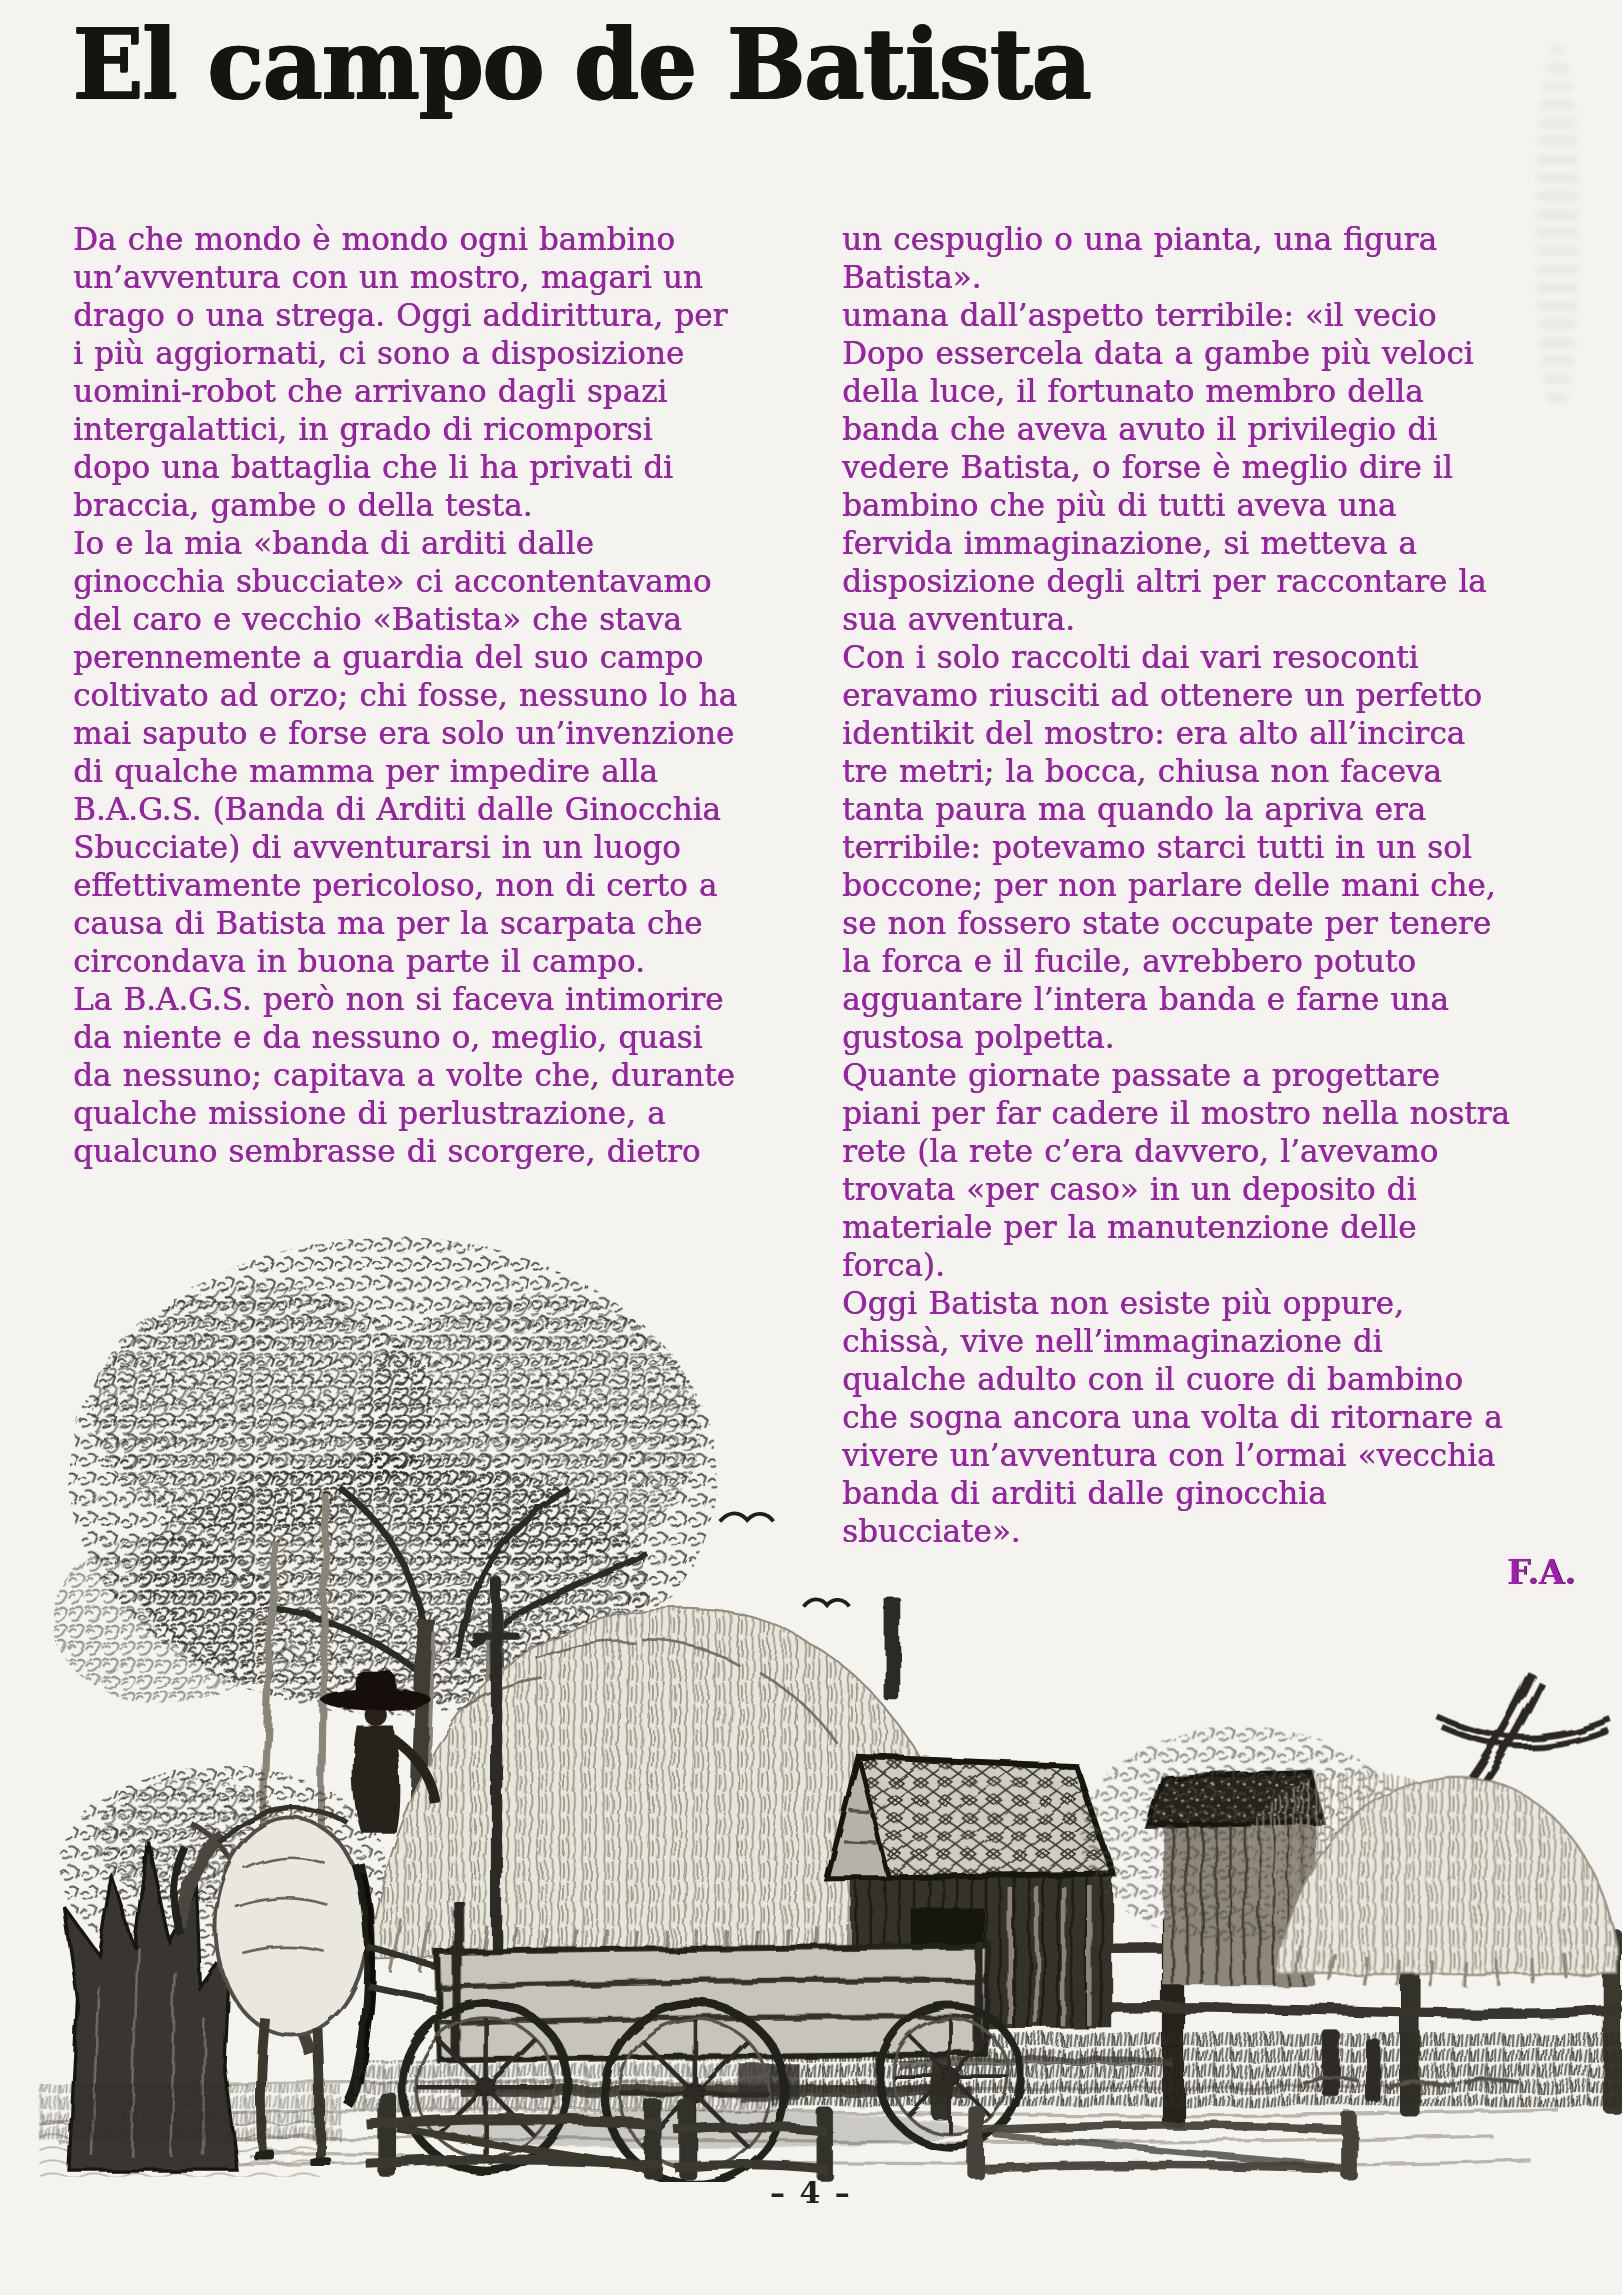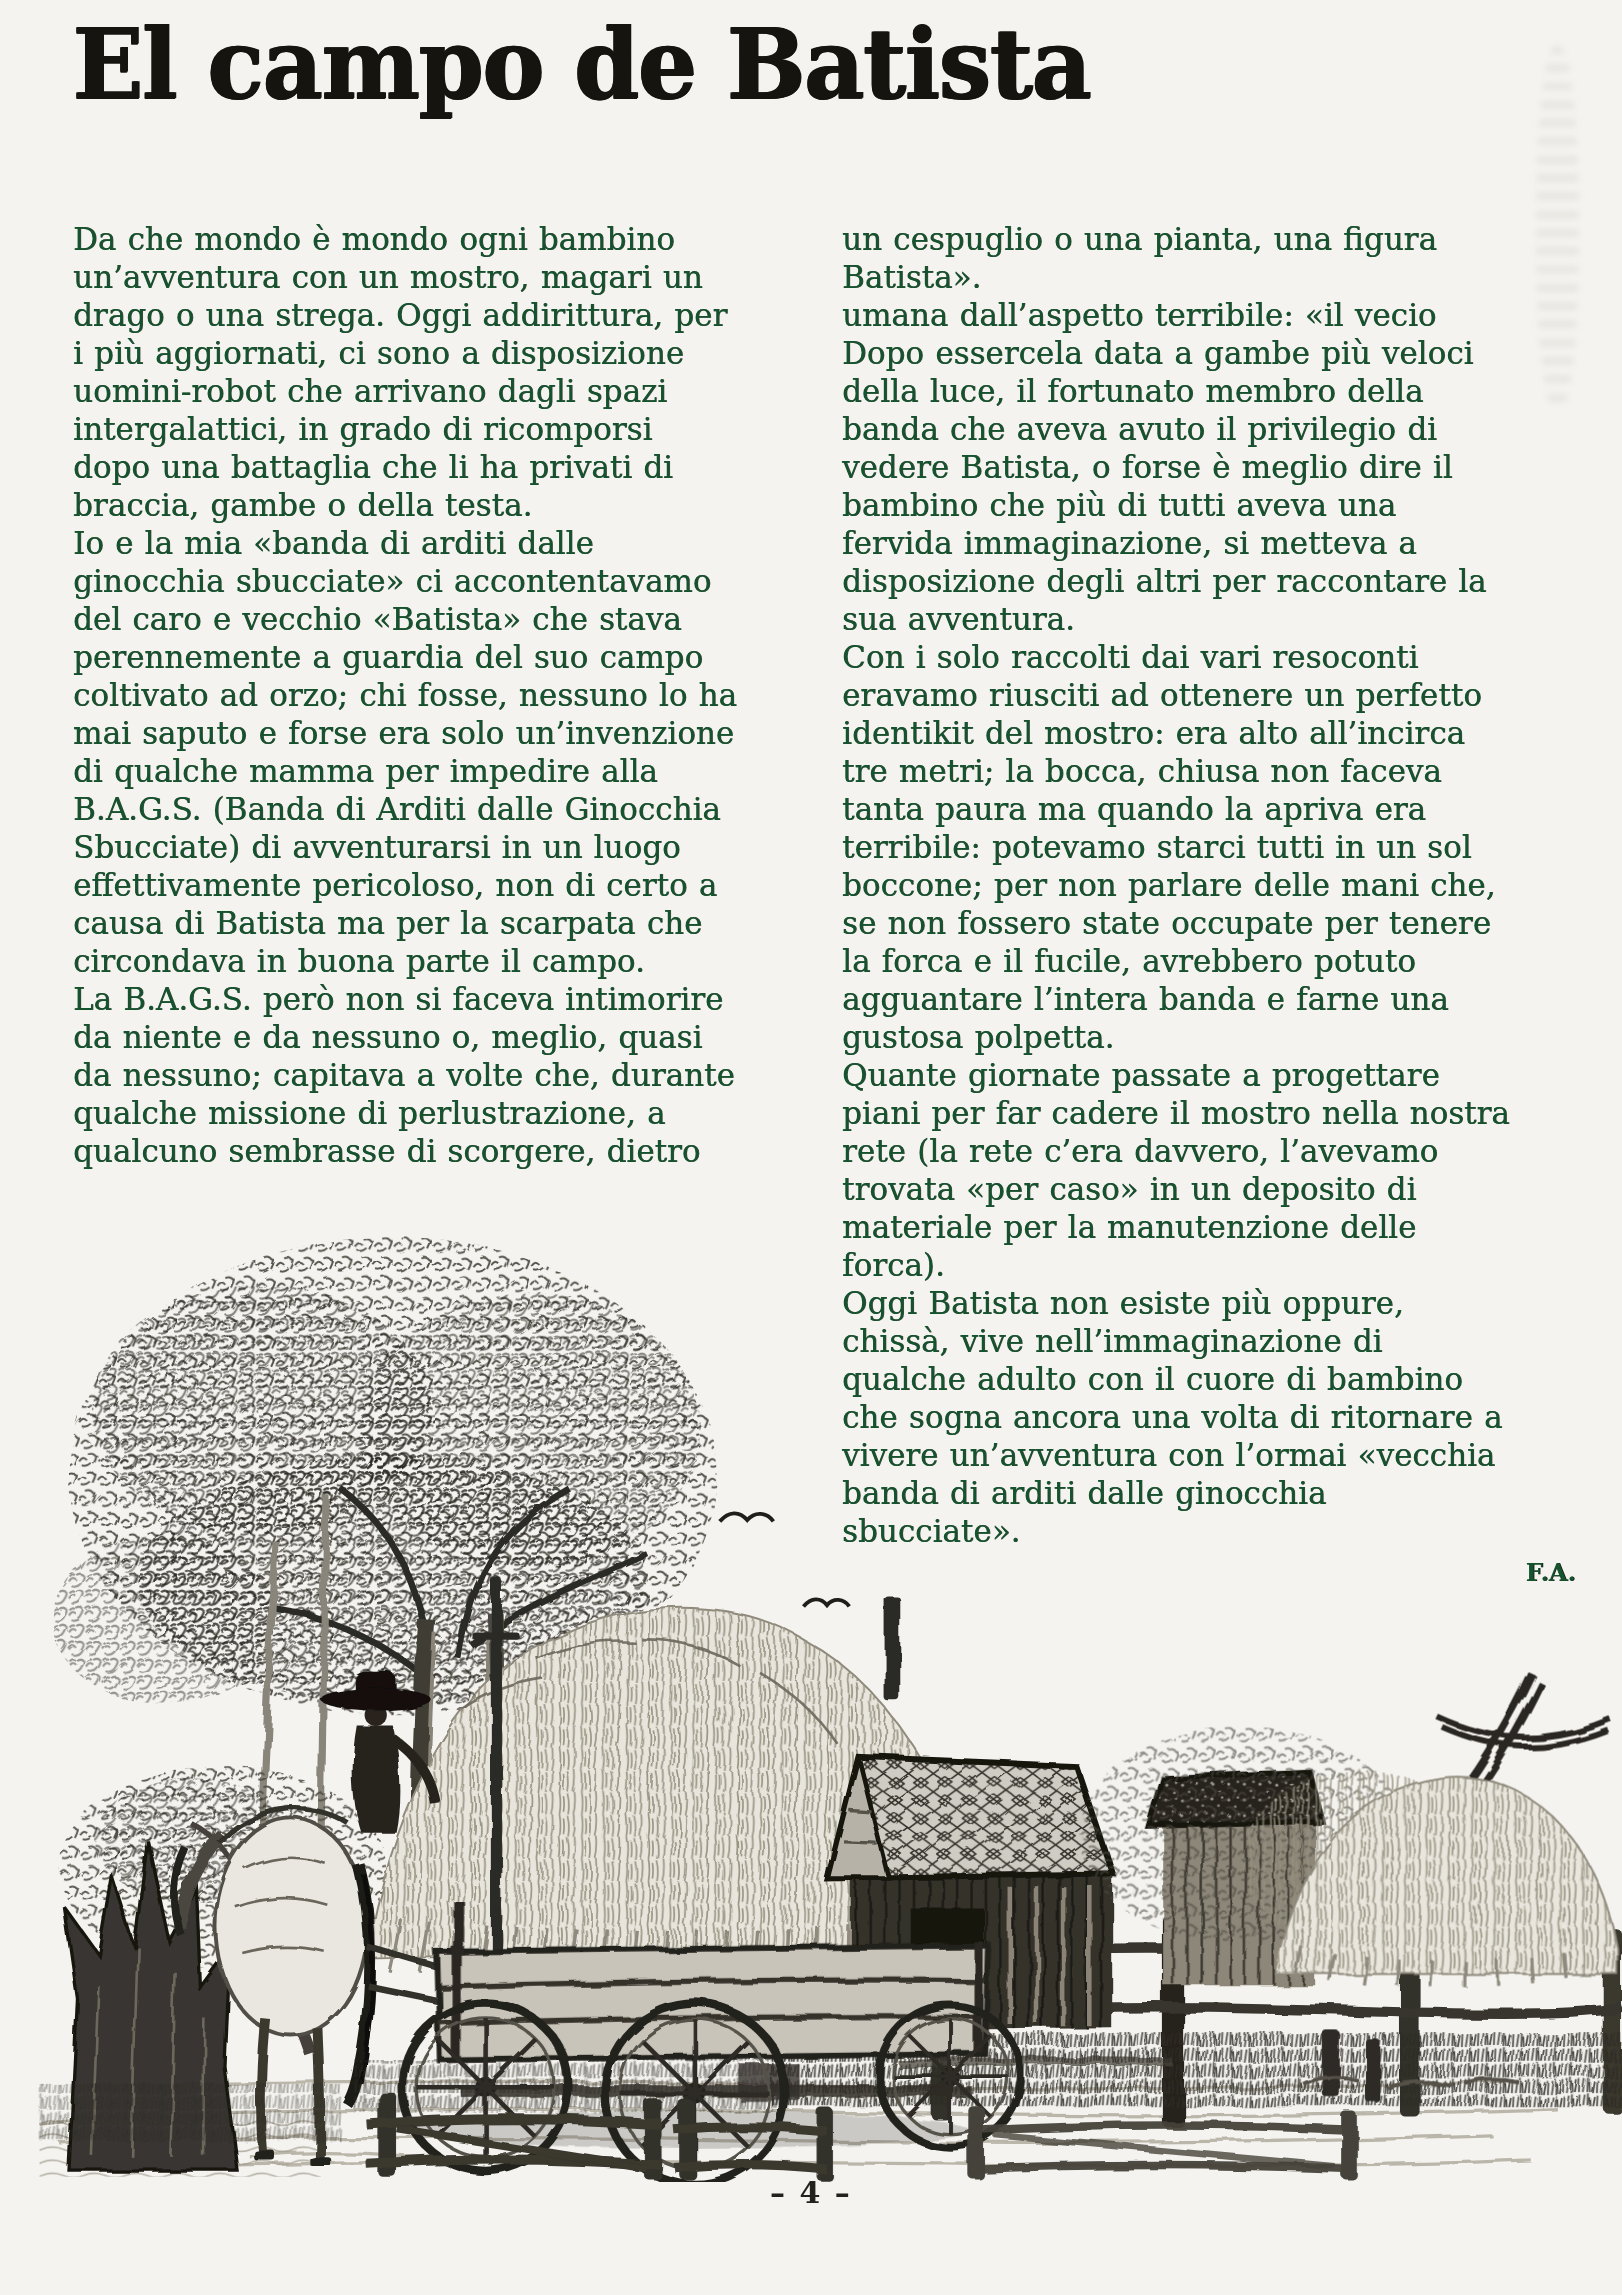--- a/index.html
+++ b/index.html
@@ -3,25 +3,25 @@
 <meta charset="utf-8">
 <style>
   html,body{margin:0;padding:0}
   body{width:1622px;height:2295px;background:#f4f3ef;position:relative;overflow:hidden;
        font-family:"DejaVu Serif", serif;color:#1b1a17}
   .page{position:absolute;inset:0}
   .title{position:absolute;left:72px;top:6.5px;font-size:93px;font-weight:bold;
          letter-spacing:-1.3px;color:#16140f;transform:scaleY(1.05);transform-origin:top left;
          text-shadow:1.6px 0 0 #16140f,0 1px 0 #16140f,0.7px 0.7px 0 #16140f;white-space:nowrap}
   .col{position:absolute;top:220px;font-size:31px;line-height:38px;letter-spacing:0;
-       word-spacing:1.3px;color:#14532d}
+       word-spacing:1.3px;color:#a21caf}
   .col-left{left:73px;width:723px}
   .col-right{left:842px;width:743px}
   .tline{white-space:nowrap;text-shadow:0.5px 0 0 rgba(25,22,18,.75)}
-  .sig{text-align:right;font-weight:bold;font-size:24px;padding-top:3.9px;padding-right:9.2px;
+  .sig{text-align:right;font-weight:bold;font-size:33px;padding-top:3.9px;padding-right:9.2px;
        text-shadow:0.7px 0 0 #16140f}
   .pagenum{position:absolute;top:2175px;left:0;width:100%;text-align:center;font-size:30px;
            font-weight:bold;letter-spacing:2px;color:#23211c}
   .artifact{position:absolute;left:1536px;top:46px;width:43px;height:366px;border-radius:45%;
             background:repeating-linear-gradient(180deg,rgba(70,66,60,.07) 0 7.9px,rgba(0,0,0,0) 7.9px 18.3px);
             filter:blur(3.3px)}
   .illu{position:absolute;left:0;top:1214px}
 </style>
 </head>
 <body>

